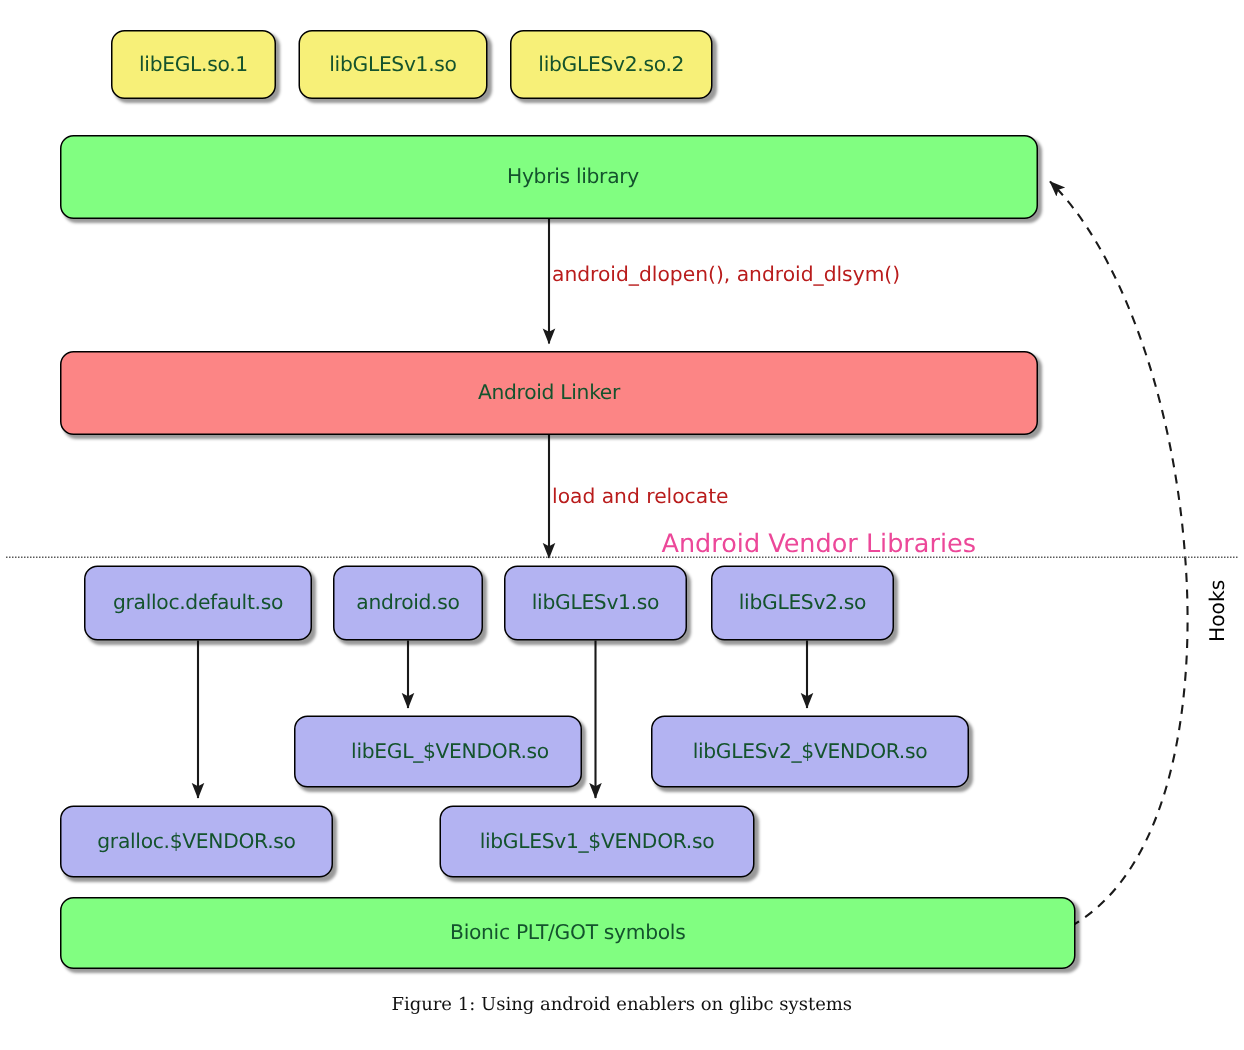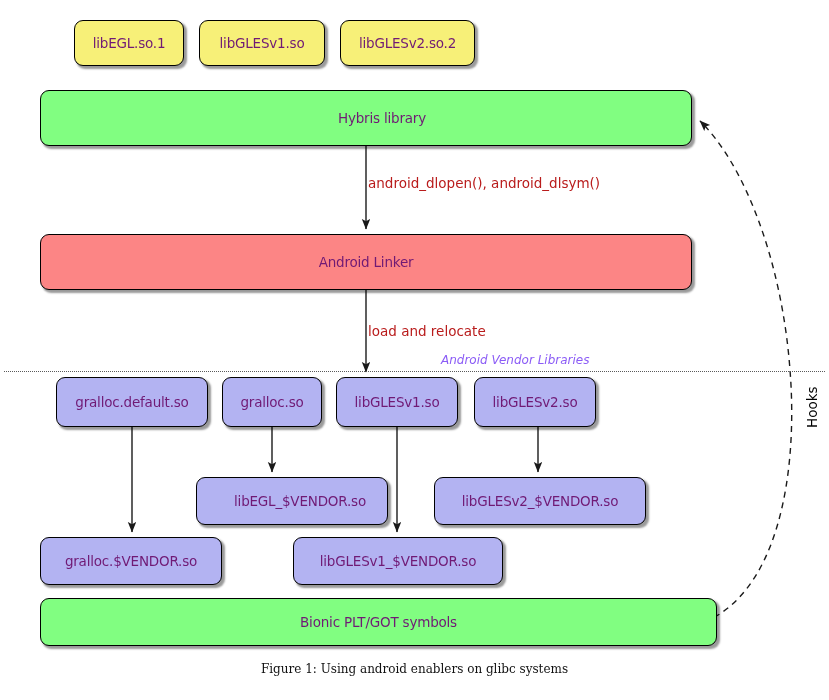--- a/index.html
+++ b/index.html
@@ -23,38 +23,37 @@
   }
   .node {
     position: absolute;
     box-sizing: border-box;
     border: 1.6px solid #000000;
     border-radius: 9px;
     display: flex;
     align-items: center;
     justify-content: center;
     font-size: 13.5px;
-    color: #701a75;
+    color: #14532d;
     letter-spacing: -0.2px;
     box-shadow: 2.5px 2.5px 2.0px rgba(0,0,0,0.40);
     white-space: nowrap;
     z-index: 3;
   }
   .node.yellow { background: #f7f078; }
   .node.green  { background: #81fe81; }
   .node.red    { background: #fc8585; }
   .node.purple { background: #b3b3f2; }
 
   .bar-label {
     position: absolute;
-    font-size: 12px;
-    color: #8b5cf6;
+    font-size: 17px;
+    color: #ec4899;
     white-space: nowrap;
     z-index: 4;
-    font-style: italic;
   }
 
   .edge-label {
     position: absolute;
     font-size: 13.5px;
     color: #b91c1c;
     white-space: nowrap;
     z-index: 4;
   }
 
@@ -148,21 +147,21 @@
 
   <div class="edge-label" style="left:368px; top:323px;">load and relocate</div>
 
   <div class="bar-label" style="left:441px; top:353px;">Android Vendor Libraries</div>
   <div class="dotted-sep"></div>
 
   <div class="node purple" style="left:56px; top:377px; width:152px; height:50px;">
     <span>gralloc.default.so</span>
   </div>
   <div class="node purple" style="left:222px; top:377px; width:100px; height:50px;">
-    <span>gralloc.so</span>
+    <span>android.so</span>
   </div>
   <div class="node purple" style="left:336px; top:377px; width:122px; height:50px;">
     <span>libGLESv1.so</span>
   </div>
   <div class="node purple" style="left:474px; top:377px; width:122px; height:50px;">
     <span>libGLESv2.so</span>
   </div>
 
   <div class="node purple" style="left:196px; top:477px; width:192px; height:48px;padding-left:16px;">
     <span>libEGL_$VENDOR.so</span>

